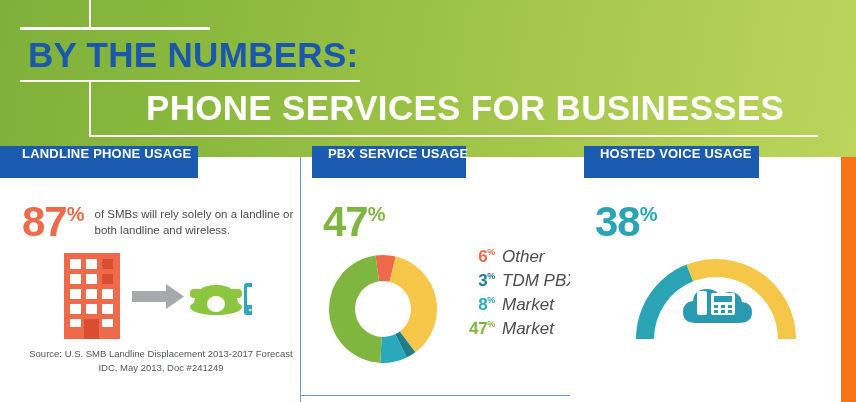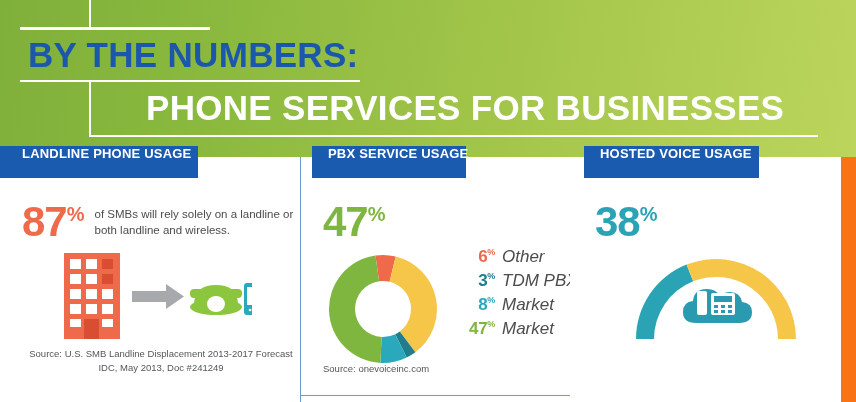--- a/index.html
+++ b/index.html
@@ -316,21 +316,20 @@
       <div class="legend-row">
         <span class="legend-pct lc-hosted"><span>8</span><sup>%</sup></span>
         <span class="legend-label">Market</span>
       </div>
       <div class="legend-row">
         <span class="legend-pct lc-mixture"><span>47</span><sup>%</sup></span>
         <span class="legend-label">Market</span>
       </div>
     </div>
 
-    <div class="source">Source: onevoiceinc.com</div>
     <div class="panel-bottom-rule"></div>
   </div>
 
   <div class="panel" id="panel-hosted">
     <div class="panel-banner">
       <span class="panel-banner-text">HOSTED VOICE USAGE</span>
     </div>
 
     <div class="stat-row">
       <div class="big-number c-teal">

